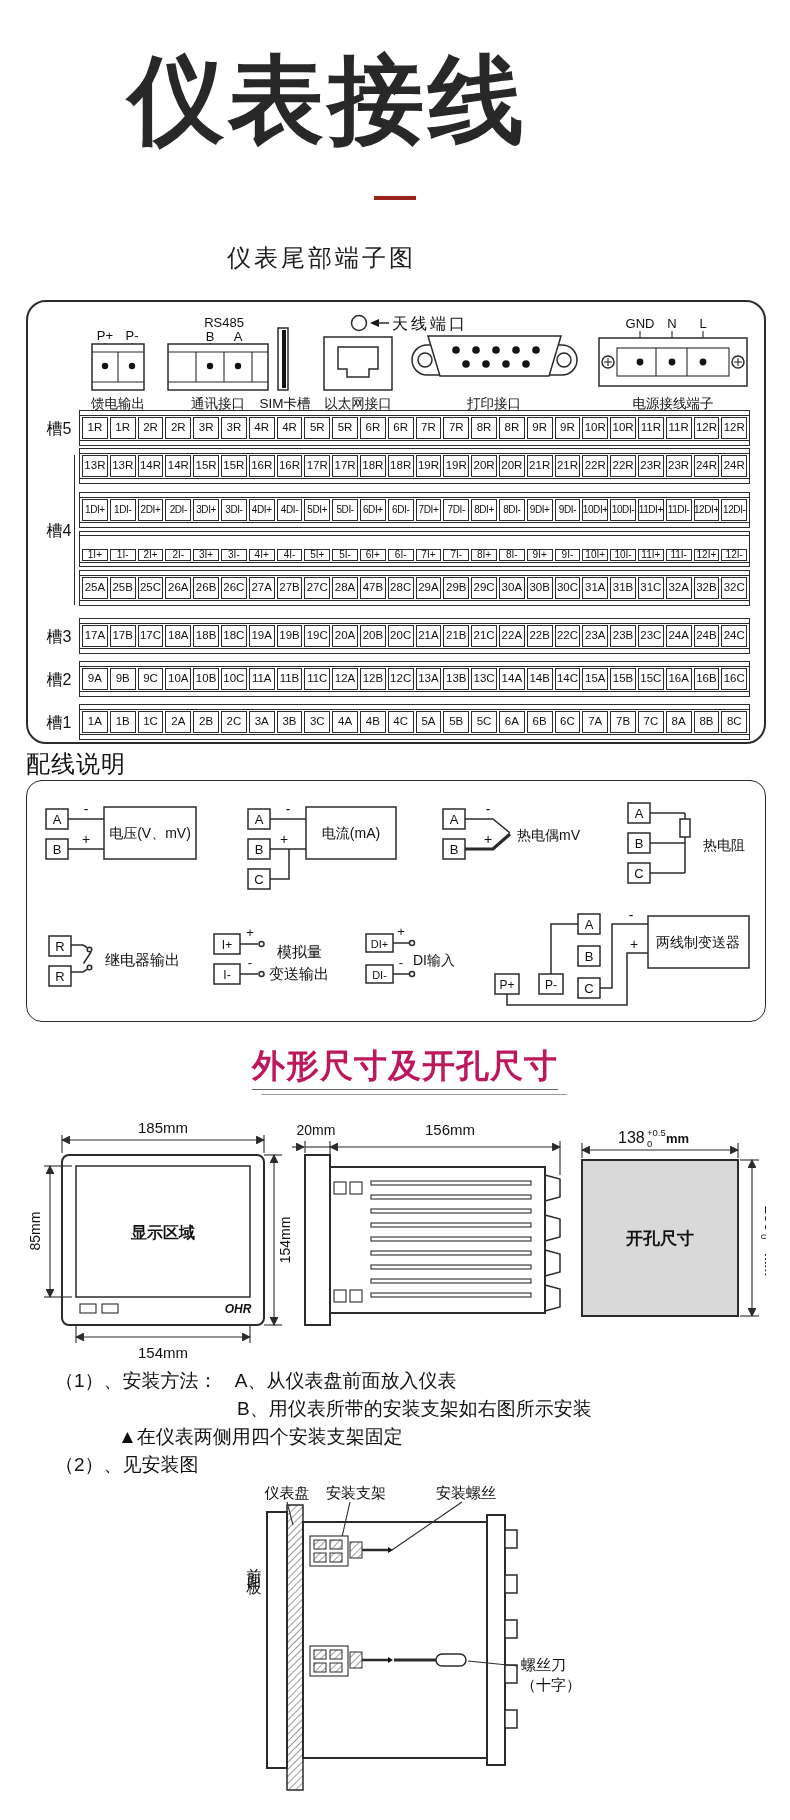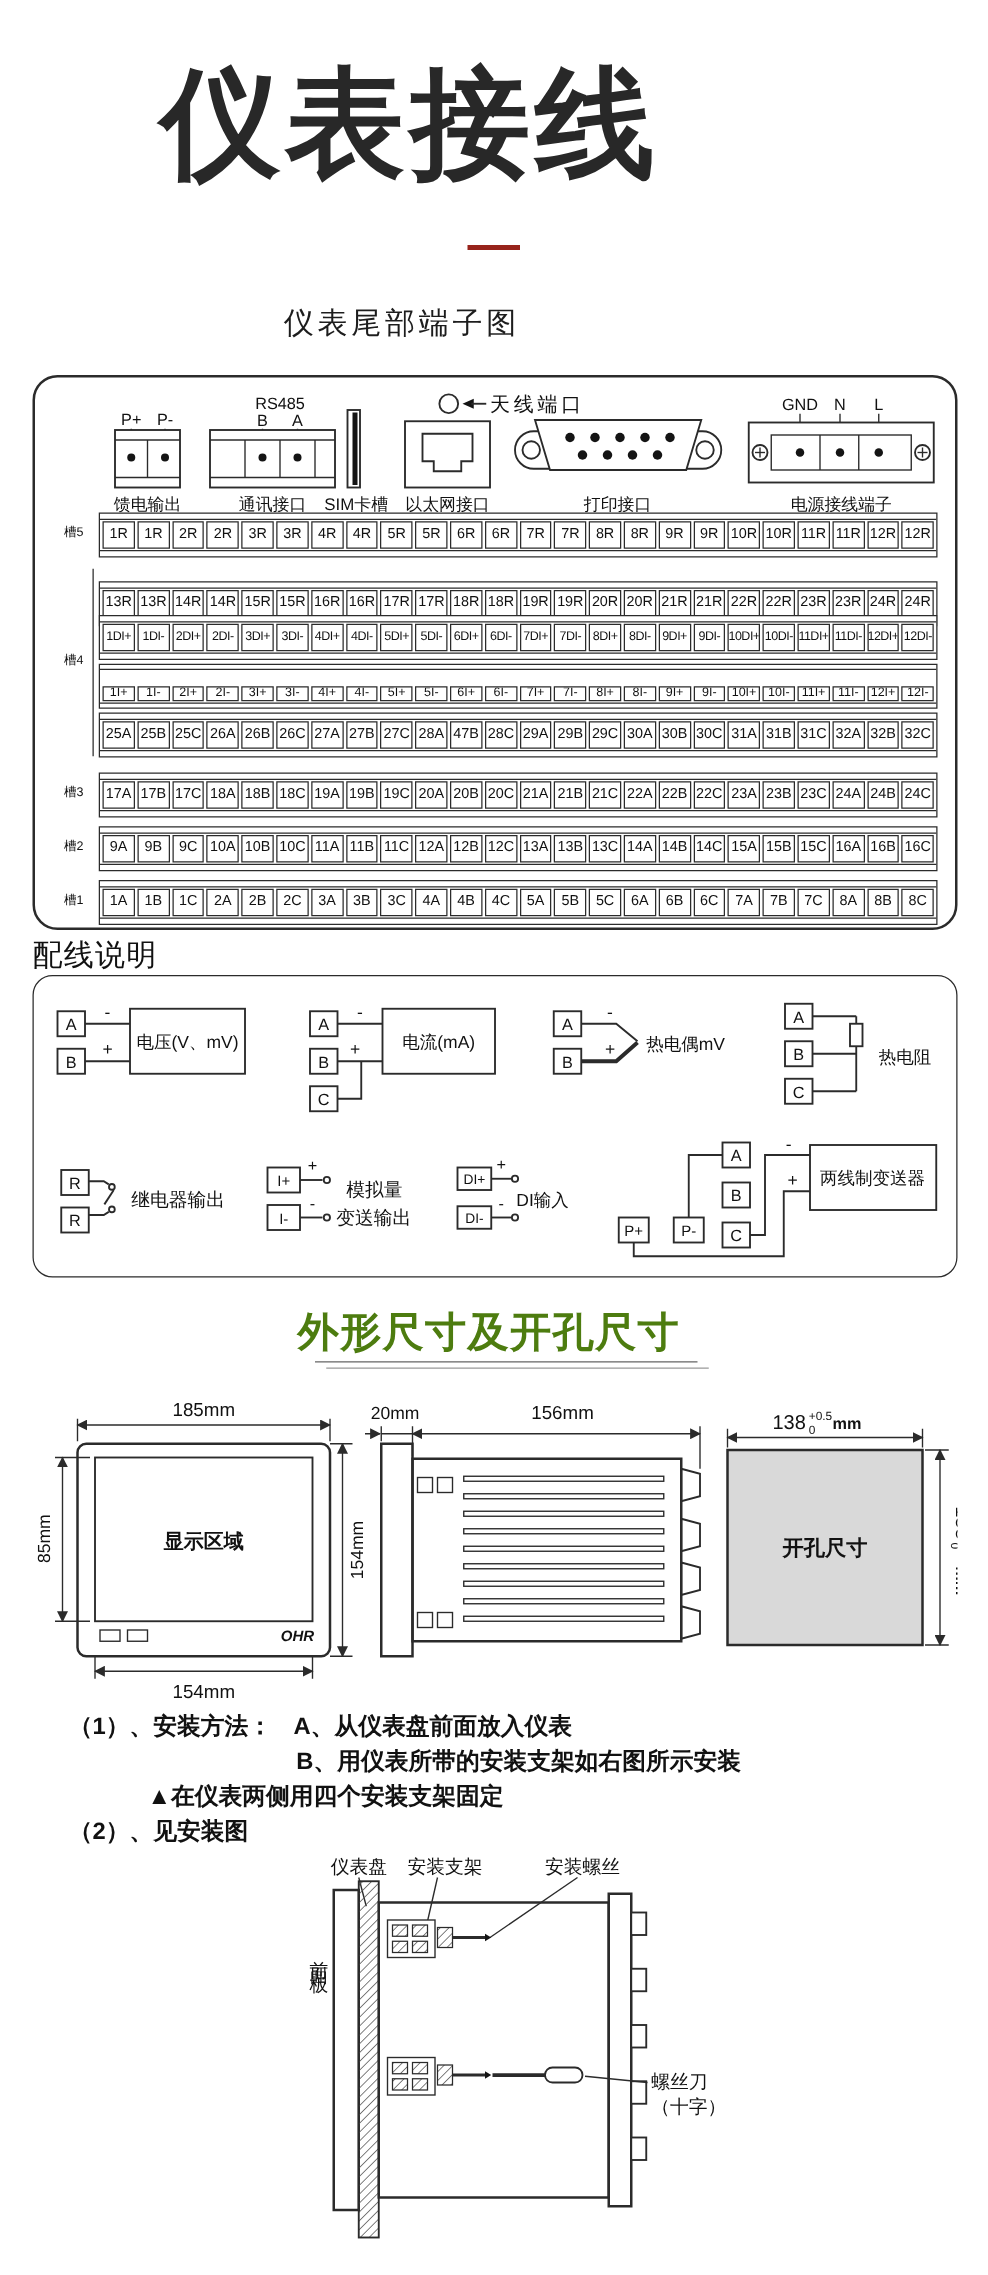--- a/index.html
+++ b/index.html
@@ -17,31 +17,31 @@
   .strips{position:absolute;left:0;top:0;width:740px;height:444px;}
   .strip{position:absolute;left:51px;width:671px;height:36px;border:1.2px solid #2b2b2b;
          box-sizing:border-box;display:flex;flex-direction:column;background:#fff;}
   .rail-t{height:4px;border-bottom:1.1px solid #2b2b2b;}
   .rail-b{height:4px;border-top:1.1px solid #2b2b2b;}
   .cells{flex:1;display:flex;gap:2px;padding:1px 2px;box-sizing:border-box;}
   .cell{flex:1;min-width:0;border:1px solid #2b2b2b;display:flex;align-items:center;justify-content:center;
         font-size:11.5px;line-height:1;white-space:nowrap;overflow:hidden;background:#fff;}
   .strips .strip:nth-child(3) .cell{font-size:10px;letter-spacing:-0.4px;}
   .strips .strip:nth-child(4) .cell{font-size:10px;margin-top:12px;}
-  .slot-label{position:absolute;left:14px;width:34px;text-align:center;font-size:10px;color:#111;}
+  .slot-label{position:absolute;left:14px;width:34px;text-align:center;font-size:16px;color:#111;}
   .slot4-bracket{position:absolute;left:46px;top:153px;height:150px;width:0;border-left:1.6px solid #2b2b2b;}
   
   .wiring-title{left:26px;top:748px;font-size:24px;color:#111;letter-spacing:1px;}
   .wbox{left:26px;top:780px;width:740px;height:242px;border:1.6px solid #2b2b2b;border-radius:16px;box-sizing:border-box;}
   
-  .dims-title{left:238px;top:1044px;font-size:33px;font-weight:700;color:#4d7c0f;letter-spacing:1px;}
+  .dims-title{left:252px;top:1044px;font-size:33px;font-weight:700;color:#be185d;letter-spacing:1px;}
   .rule1{left:252px;top:1089px;width:306px;height:0;border-top:1.6px solid #666;}
   .rule2{left:261px;top:1094px;width:306px;height:0;border-top:1.6px solid #999;}
   
-  .itext{font-size:19px;color:#111;white-space:nowrap;font-weight:bold;}
+  .itext{font-size:19px;color:#111;white-space:nowrap;}
   .front-panel-label{left:244px;top:1556px;writing-mode:vertical-rl;font-size:15px;letter-spacing:6px;color:#111;}
   
   svg text{font-family:"Liberation Sans","DejaVu Sans",sans-serif;fill:#111;}
   .ln{stroke:#2b2b2b;stroke-width:1.5;fill:none;}
   .ln2{stroke:#2b2b2b;stroke-width:2;fill:none;}
   .thin{stroke:#2b2b2b;stroke-width:1.1;fill:none;}
   .dim{stroke:#2b2b2b;stroke-width:1.1;fill:none;}
   .dot{fill:#141414;stroke:none;}
   .wfill{fill:#fff;}
 </style>
@@ -182,21 +182,21 @@
           <div class="cell">9R</div>
           <div class="cell">10R</div>
           <div class="cell">10R</div>
           <div class="cell">11R</div>
           <div class="cell">11R</div>
           <div class="cell">12R</div>
           <div class="cell">12R</div>
         </div>
       <div class="rail-b"></div>
     </div>
-    <div class="strip" style="top:163px">
+    <div class="strip" style="top:146px">
       <div class="rail-t"></div>
       <div class="cells">
           <div class="cell">13R</div>
           <div class="cell">13R</div>
           <div class="cell">14R</div>
           <div class="cell">14R</div>
           <div class="cell">15R</div>
           <div class="cell">15R</div>
           <div class="cell">16R</div>
           <div class="cell">16R</div>

